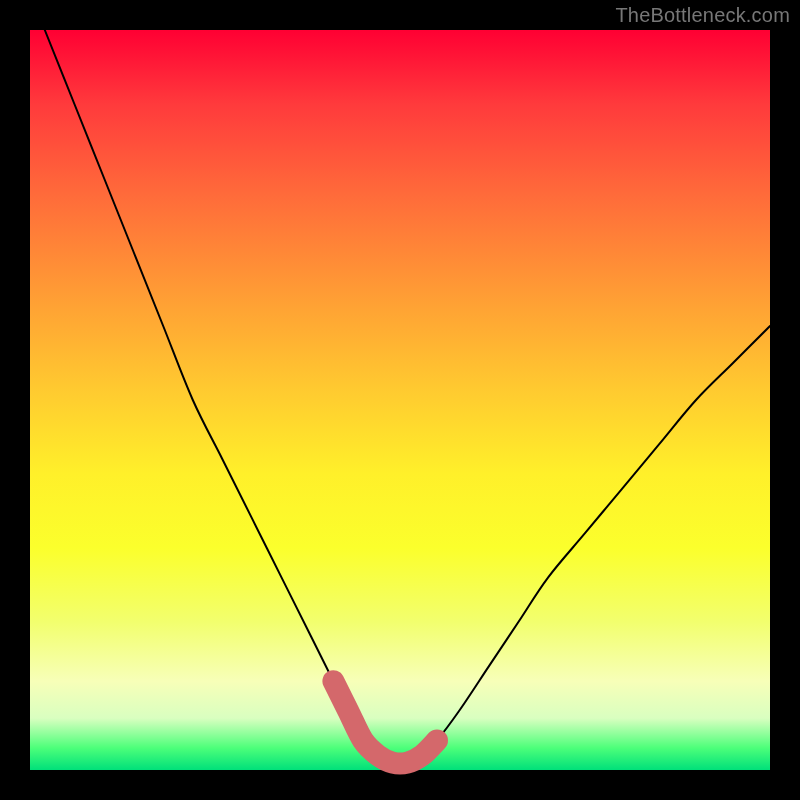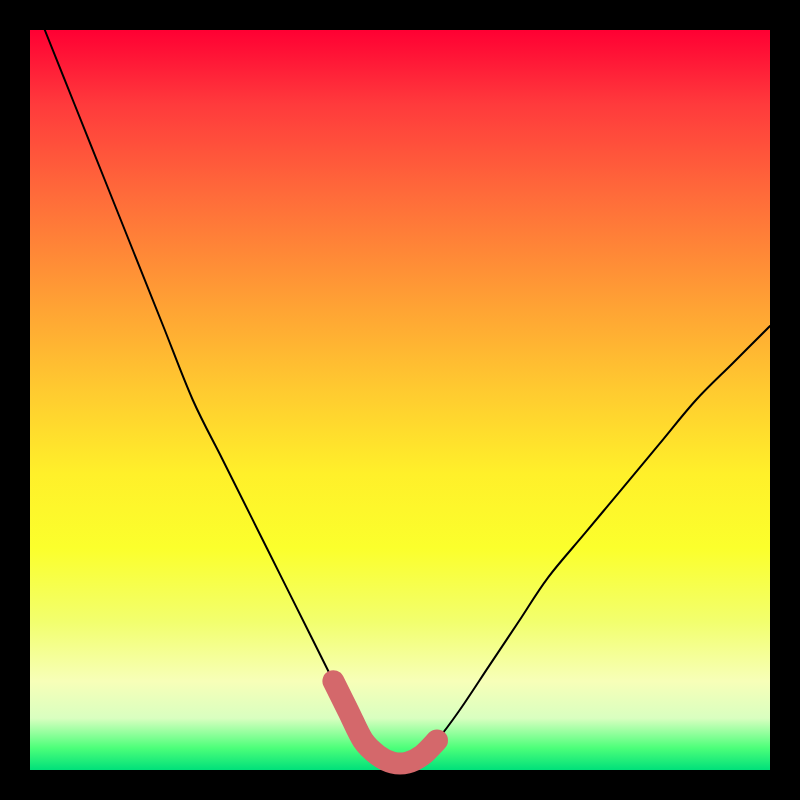--- a/index.html
+++ b/index.html
@@ -66,13 +66,14 @@
     <svg class="curves" viewBox="0 0 740 740" preserveAspectRatio="none">
       <g id="curve-group">
           <path d="M 14.8 0 C 19.733333333333334 12.333333333333334 34.53333333333333 49.33333333333333 44.4 74 C 54.266666666666666 98.66666666666667 64.13333333333333 123.33333333333333 74 148 C 83.86666666666667 172.66666666666666 93.73333333333335 197.33333333333334 103.60000000000001 222 C 113.46666666666667 246.66666666666666 123.33333333333331 271.3333333333333 133.2 296 C 143.06666666666666 320.6666666666667 152.93333333333334 347.8 162.8 370 C 172.66666666666669 392.2 182.53333333333333 409.46666666666664 192.4 429.2 C 202.26666666666668 448.93333333333334 212.13333333333333 468.66666666666663 222 488.4 C 231.86666666666667 508.1333333333333 241.73333333333335 527.8666666666667 251.60000000000002 547.6 C 261.4666666666667 567.3333333333334 272.56666666666666 589.5333333333333 281.2 606.8 C 289.8333333333333 624.0666666666666 297.2333333333333 638.8666666666667 303.4 651.2 C 309.56666666666666 663.5333333333334 313.26666666666665 670.9333333333333 318.2 680.8 C 323.1333333333333 690.6666666666666 328.06666666666666 703 333 710.4 C 337.93333333333334 717.8 342.8666666666666 721.5 347.79999999999995 725.2 C 352.7333333333333 728.9000000000001 357.66666666666663 731.3666666666667 362.59999999999997 732.6 C 367.5333333333333 733.8333333333334 372.4666666666667 733.8333333333334 377.40000000000003 732.6 C 382.33333333333337 731.3666666666667 387.2666666666667 728.9000000000001 392.20000000000005 725.2 C 397.1333333333334 721.5 400.83333333333337 717.8 407.00000000000006 710.4 C 413.16666666666674 703 420.56666666666666 693.1333333333333 429.2 680.8 C 437.8333333333333 668.4666666666666 448.93333333333334 651.1999999999999 458.8 636.4 C 468.6666666666667 621.6 478.53333333333336 606.8 488.40000000000003 592 C 498.2666666666667 577.2 506.9 562.4 518 547.6 C 529.1 532.8000000000001 542.6666666666666 518 555 503.2 C 567.3333333333334 488.4 579.6666666666666 473.6 592 458.8 C 604.3333333333334 444 616.6666666666666 429.2 629 414.4 C 641.3333333333334 399.59999999999997 653.6666666666666 383.56666666666666 666 370 C 678.3333333333334 356.43333333333334 690.6666666666666 345.33333333333326 703 332.99999999999994 C 715.3333333333334 320.66666666666663 733.8333333333334 302.16666666666663 740 296" fill="none" stroke="#000" stroke-width="2" stroke-linecap="round"></path>
         </g>
       <g id="highlight-group">
           <path d="M 303.4 651.2 C 305.8666666666667 656.1333333333333 313.26666666666665 670.9333333333333 318.2 680.8 C 323.1333333333333 690.6666666666666 328.06666666666666 703 333 710.4 C 337.93333333333334 717.8 342.8666666666666 721.5 347.79999999999995 725.2 C 352.7333333333333 728.9000000000001 357.66666666666663 731.3666666666667 362.59999999999997 732.6 C 367.5333333333333 733.8333333333334 372.4666666666667 733.8333333333334 377.40000000000003 732.6 C 382.33333333333337 731.3666666666667 387.2666666666667 728.9000000000001 392.20000000000005 725.2 C 397.1333333333334 721.5 404.5333333333334 712.8666666666667 407.00000000000006 710.4" fill="none" stroke="#d4686b" stroke-width="22" stroke-linecap="round" stroke-linejoin="round"></path>
         </g>
     </svg>
   </div>
 
+  <div class="watermark">TheBottleneck.com</div>
 </div>
 
 </body></html>

